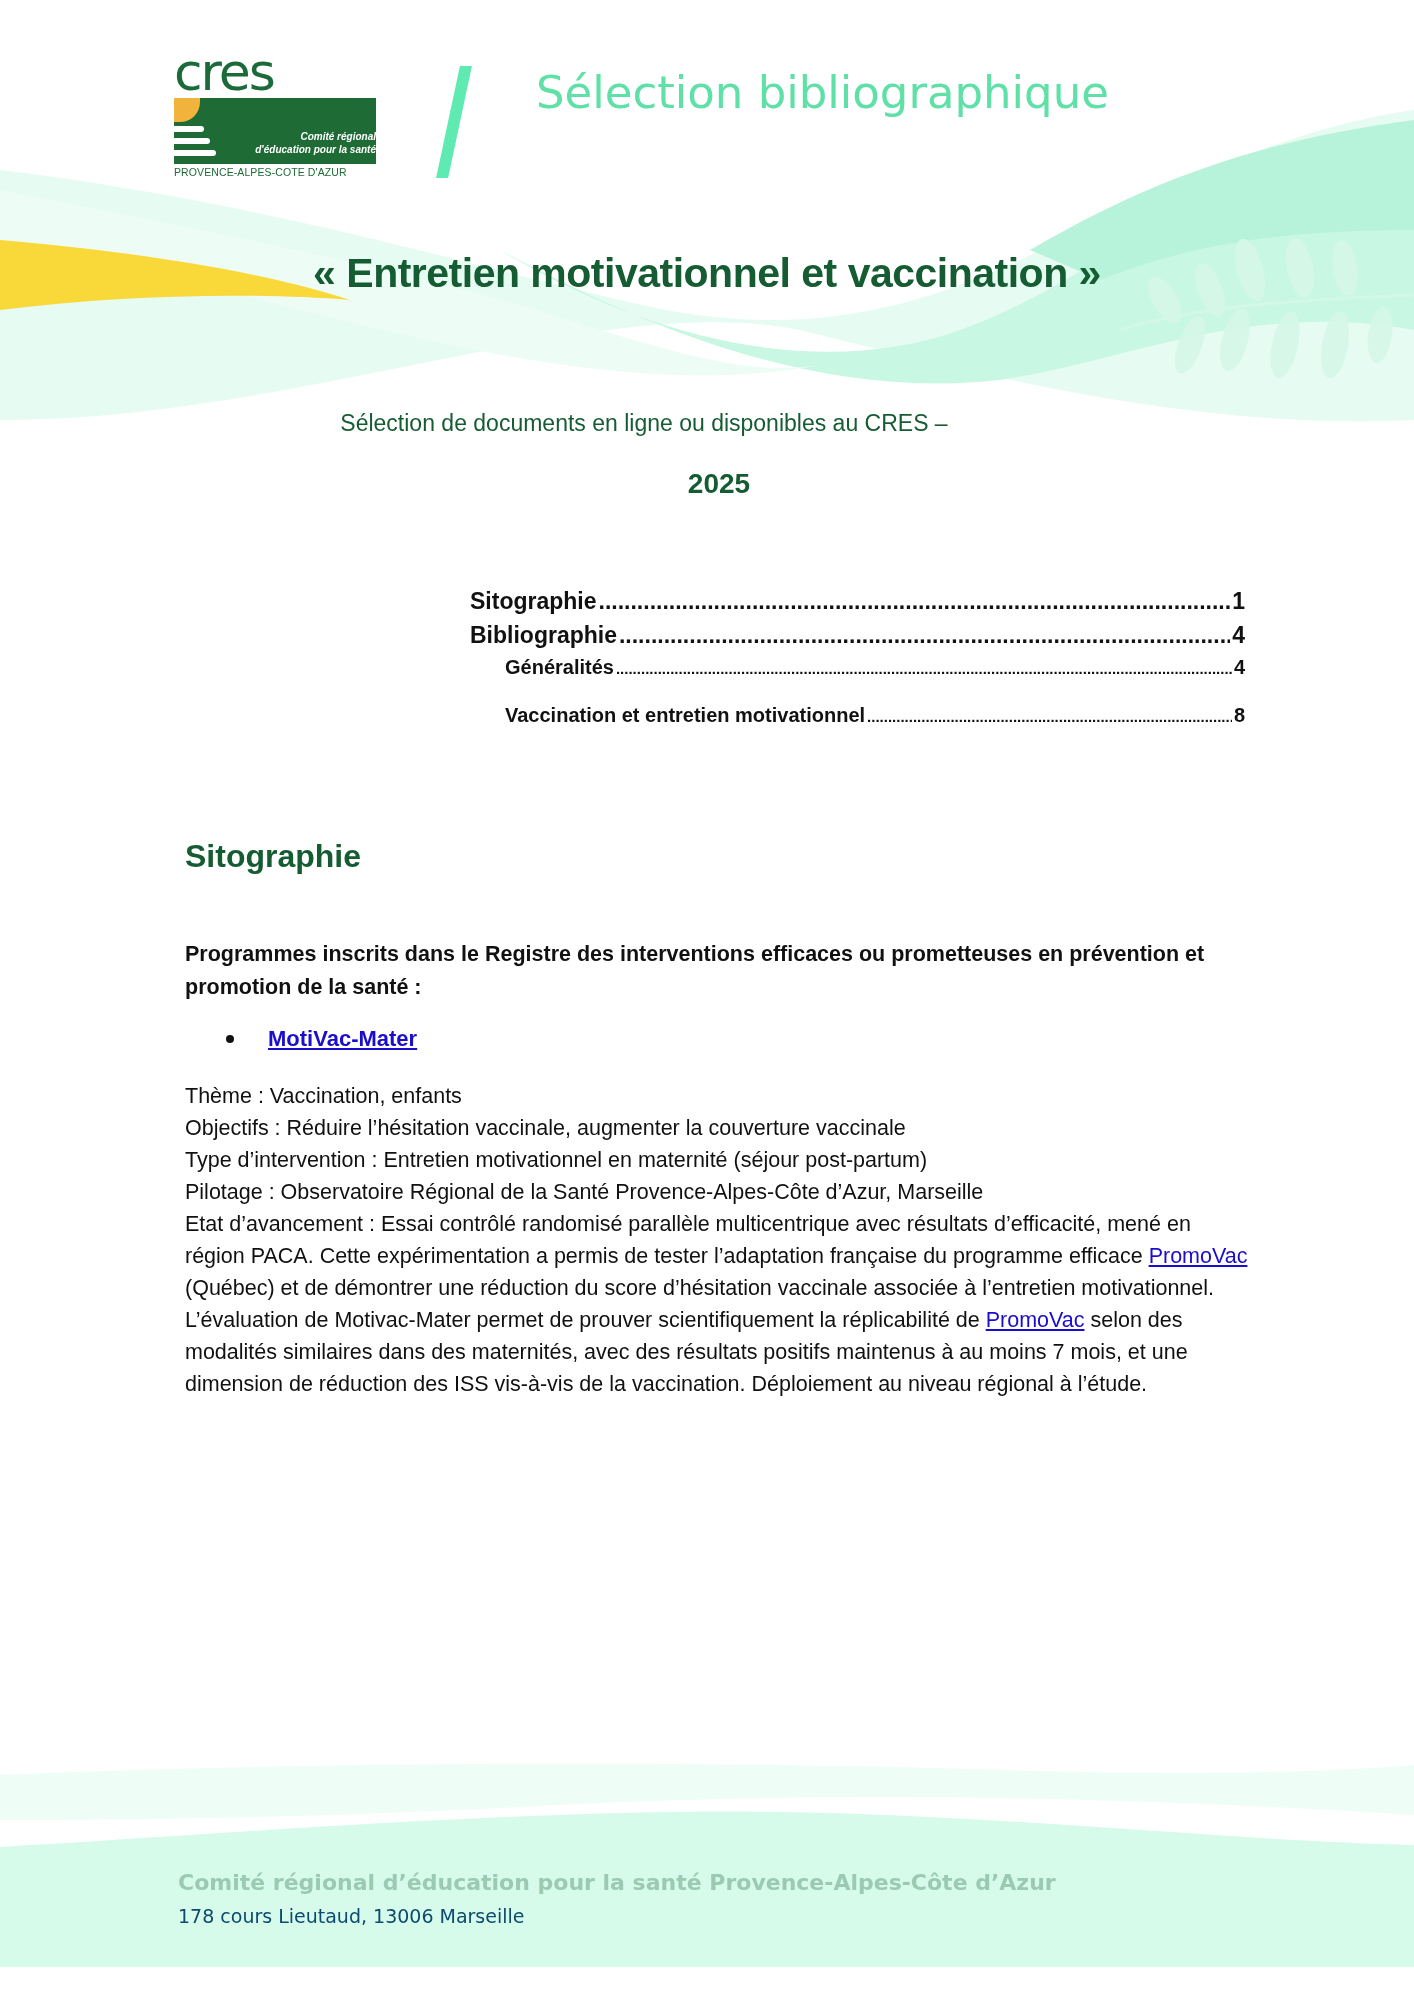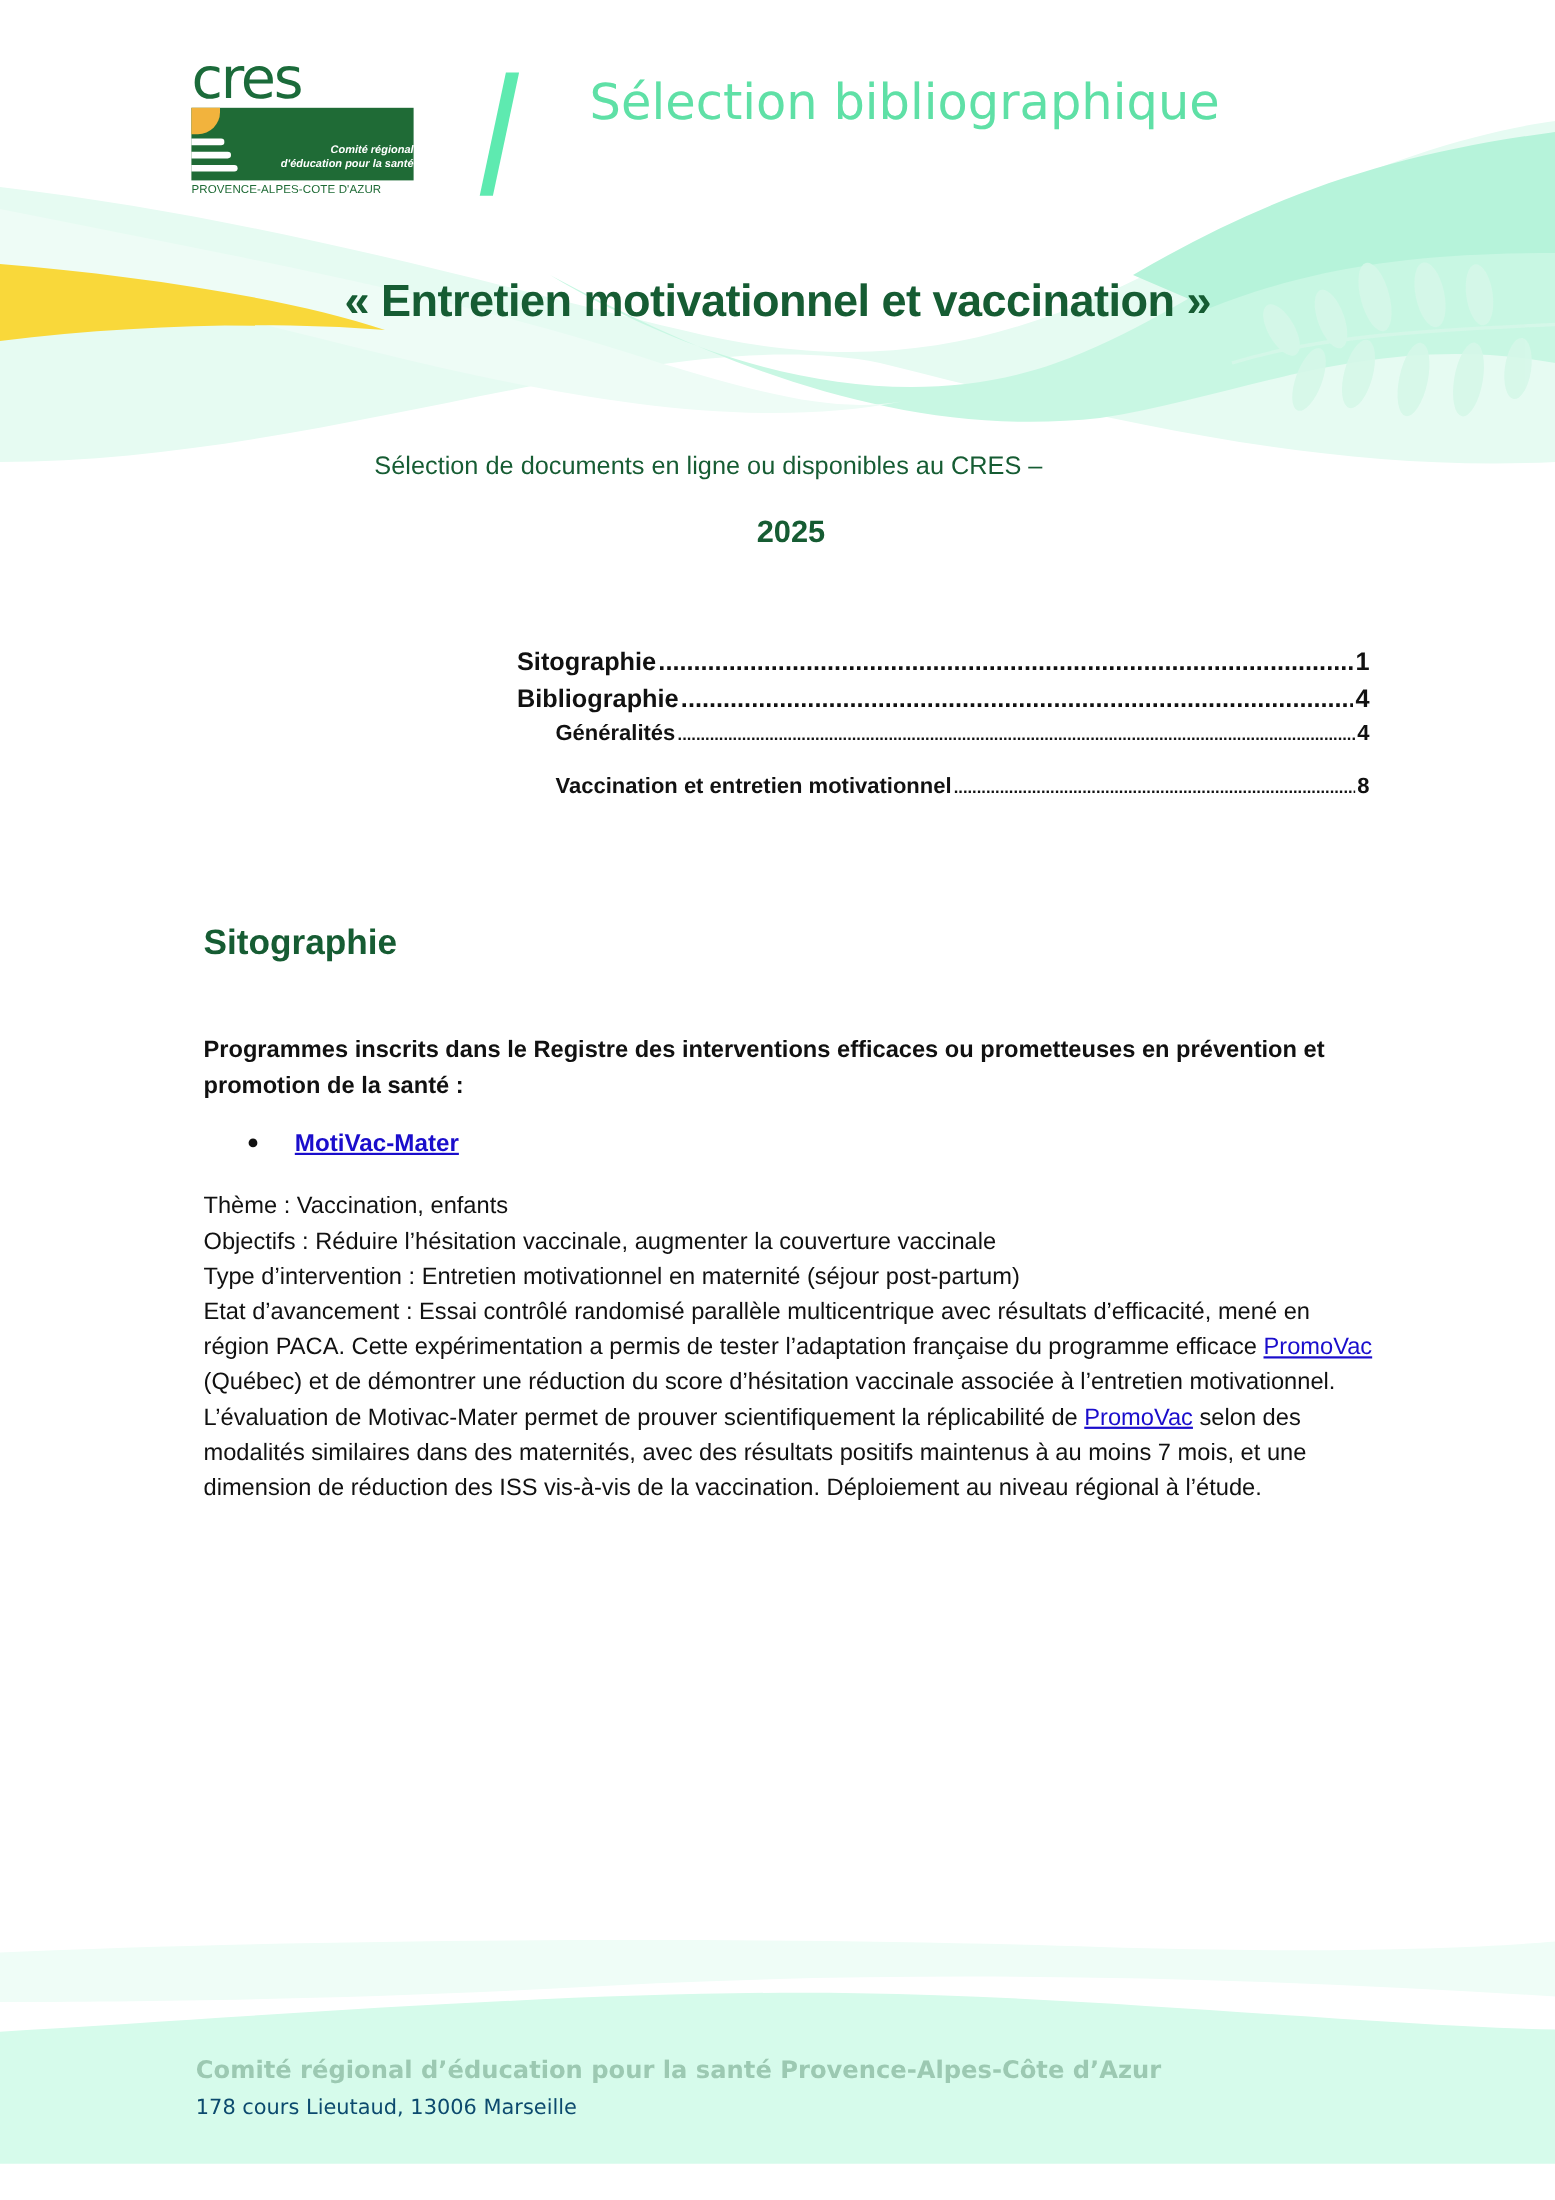--- a/index.html
+++ b/index.html
@@ -185,17 +185,18 @@
 
 <div class="layer bullet-row">
   <span class="bullet-dot"></span>
   <a class="link bullet-link">MotiVac-Mater</a>
 </div>
 
 <div class="layer body-text">
   <p>Thème : Vaccination, enfants</p>
   <p>Objectifs : Réduire l’hésitation vaccinale, augmenter la couverture vaccinale</p>
   <p>Type d’intervention : Entretien motivationnel en maternité (séjour post-partum)</p>
+  <p>Pilotage : Observatoire Régional de la Santé Provence-Alpes-Côte d’Azur, Marseille</p>
   <p><span>Etat d’avancement : Essai contrôlé randomisé parallèle multicentrique avec résultats d’efficacité, mené en région PACA. Cette expérimentation a permis de tester l’adaptation française du programme efficace </span><a class="link">PromoVac</a><span> (Québec) et de démontrer une réduction du score d’hésitation vaccinale associée à l’entretien motivationnel. L’évaluation de Motivac-Mater permet de prouver scientifiquement la réplicabilité de </span><a class="link">PromoVac</a><span> selon des modalités similaires dans des maternités, avec des résultats positifs maintenus à au moins 7 mois, et une dimension de réduction des ISS vis-à-vis de la vaccination. Déploiement au niveau régional à l’étude.</span></p>
 </div>
 
 <div class="layer footer-name">Comité régional d’éducation pour la santé Provence-Alpes-Côte d’Azur</div>
 <div class="layer footer-addr">178 cours Lieutaud, 13006 Marseille</div>
 
 </body></html>

